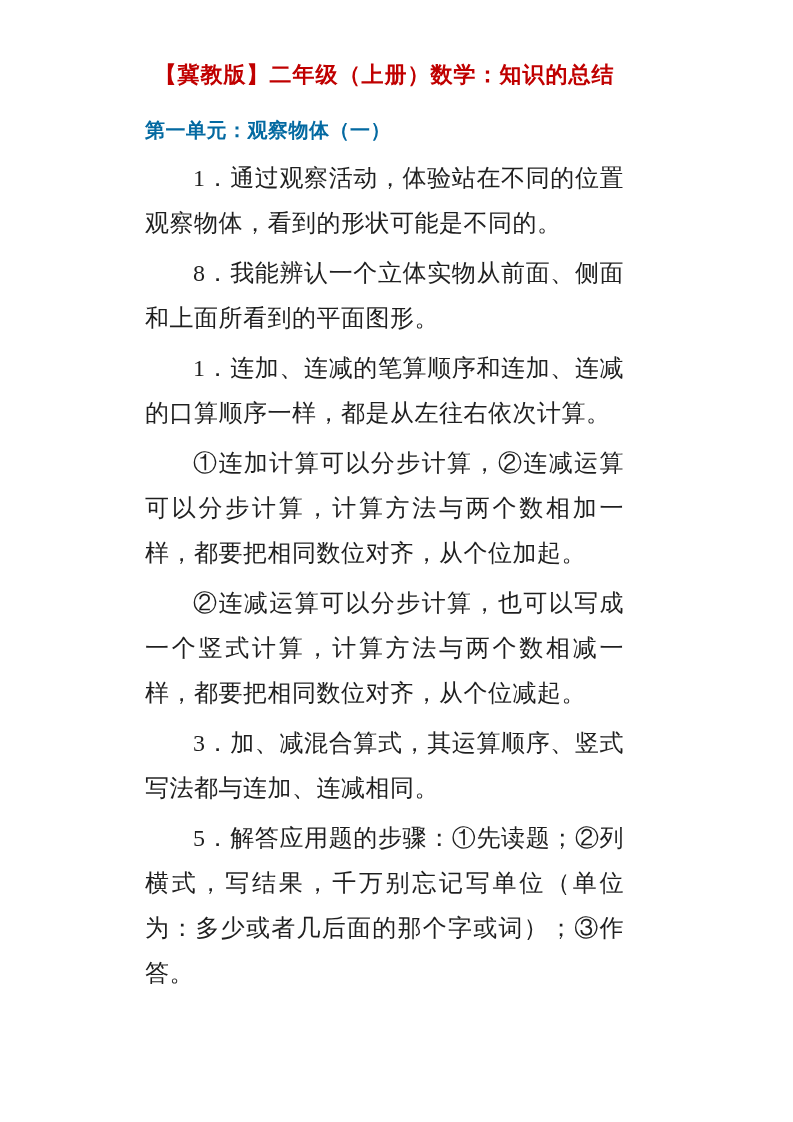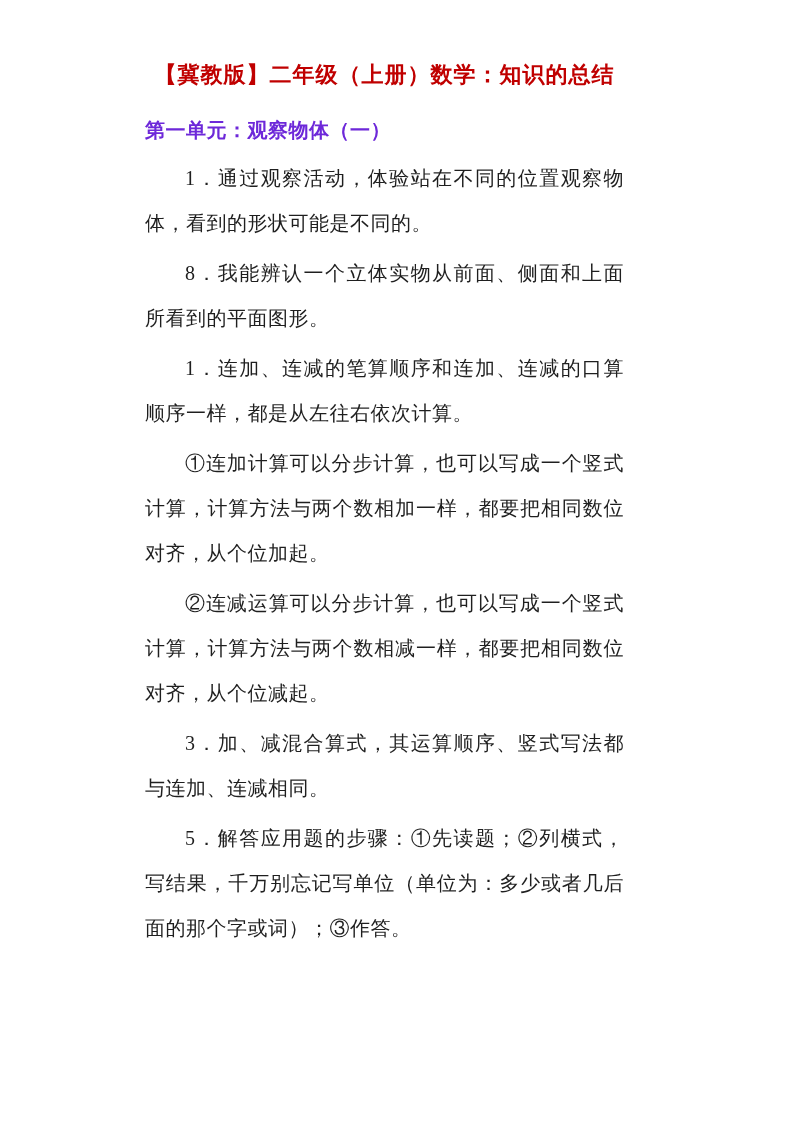--- a/index.html
+++ b/index.html
@@ -26,26 +26,26 @@
     line-height: 30px;
     font-weight: bold;
     color: #c00000;
     letter-spacing: 1px;
   }
   h2.section-heading {
     margin: 26px 0 12px 0;
     font-size: 20px;
     line-height: 28px;
     font-weight: bold;
-    color: #6d28d9;
+    color: #0369a1;
     letter-spacing: 0.5px;
   }
   p.body-para {
     margin: 5px 0;
-    font-size: 20px;
+    font-size: 24px;
     line-height: 45px;
     text-indent: 2em;
     text-align: justify;
     letter-spacing: 0.5px;
   }
 </style>
 </head>
 <body>
 
 <div class="page">
@@ -53,19 +53,19 @@
   <h1 class="doc-title">【冀教版】二年级（上册）数学：知识的总结</h1>
 
   <section>
     <h2 class="section-heading">第一单元：观察物体（一）</h2>
     <p class="body-para">1．通过观察活动，体验站在不同的位置观察物体，看到的形状可能是不同的。</p>
     <p class="body-para">8．我能辨认一个立体实物从前面、侧面和上面所看到的平面图形。</p>
   </section>
 
   <section>
     <p class="body-para">1．连加、连减的笔算顺序和连加、连减的口算顺序一样，都是从左往右依次计算。</p>
-    <p class="body-para">①连加计算可以分步计算，也可以写成一个竖式计算，计算方法与两个数相加一样，都要把相同数位对齐，从个位加起。</p>
+    <p class="body-para">①连加计算可以分步计算，②连减运算可以分步计算，计算方法与两个数相加一样，都要把相同数位对齐，从个位加起。</p>
     <p class="body-para">②连减运算可以分步计算，也可以写成一个竖式计算，计算方法与两个数相减一样，都要把相同数位对齐，从个位减起。</p>
     <p class="body-para">3．加、减混合算式，其运算顺序、竖式写法都与连加、连减相同。</p>
     <p class="body-para">5．解答应用题的步骤：①先读题；②列横式，写结果，千万别忘记写单位（单位为：多少或者几后面的那个字或词）；③作答。</p>
   </section>
 
 </div>
 
 </body></html>

